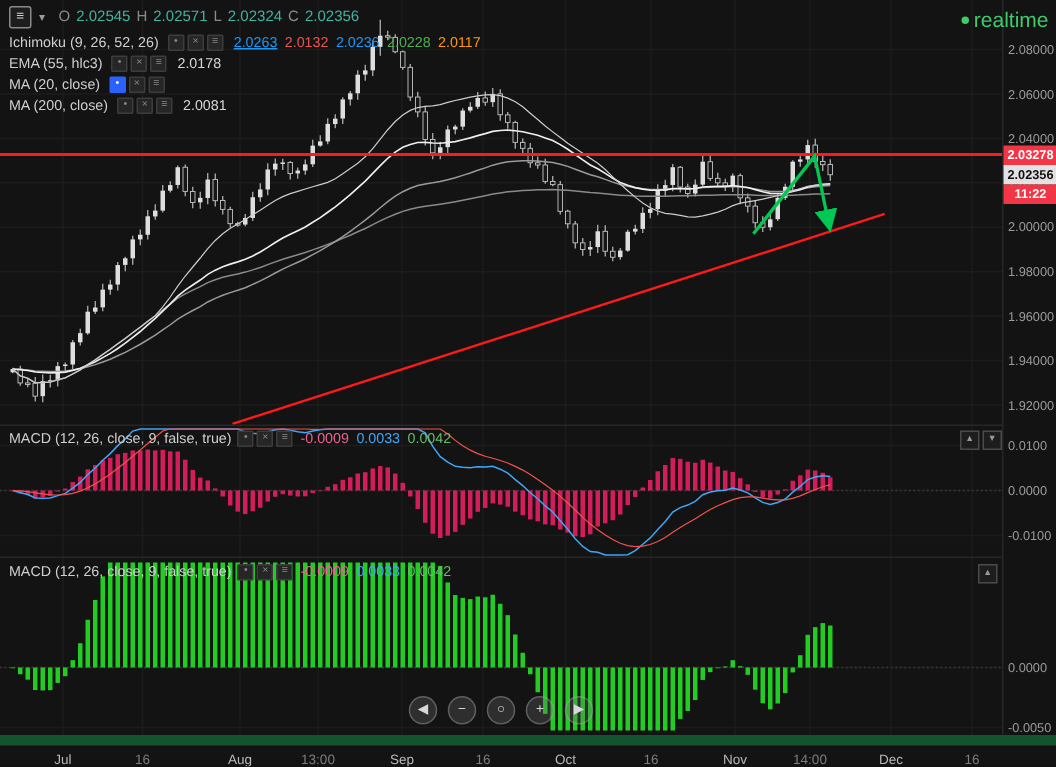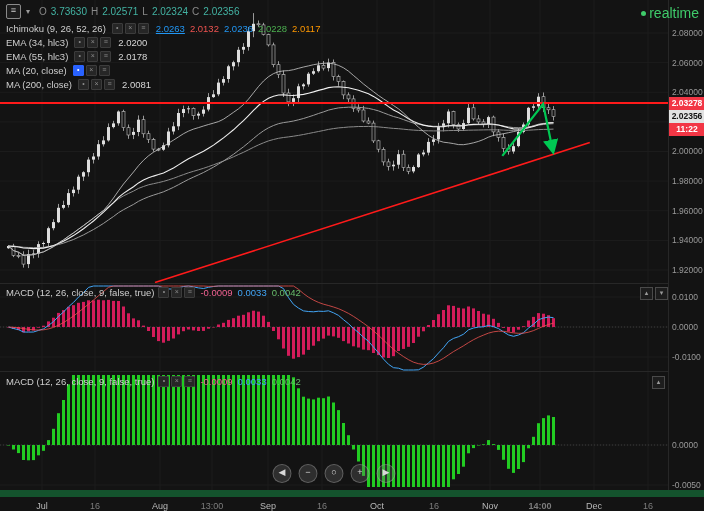--- a/index.html
+++ b/index.html
@@ -558,31 +558,31 @@
   <div id="time-axis">
       <div class="ttick major" style="left: 42px;">Jul</div>
       <div class="ttick" style="left: 95px;">16</div>
       <div class="ttick major" style="left: 160px;">Aug</div>
       <div class="ttick" style="left: 212px;">13:00</div>
       <div class="ttick major" style="left: 268px;">Sep</div>
       <div class="ttick" style="left: 322px;">16</div>
       <div class="ttick major" style="left: 377px;">Oct</div>
       <div class="ttick" style="left: 434px;">16</div>
       <div class="ttick major" style="left: 490px;">Nov</div>
-      <div class="ttick" style="left: 540px; font-weight: bold;">14:00</div>
+      <div class="ttick" style="left: 540px;">14:00</div>
       <div class="ttick major" style="left: 594px;">Dec</div>
       <div class="ttick" style="left: 648px;">16</div>
     </div>
 
   <div id="header">
     <span class="menu-box">≡</span>
     <span class="caret">▾</span>
     <span class="ohlc">
       <span class="k">O</span>
-      <span class="v">3.73630</span>
+      <span class="v">2.02545</span>
       <span class="k">H</span>
       <span class="v">2.02571</span>
       <span class="k">L</span>
       <span class="v">2.02324</span>
       <span class="k">C</span>
       <span class="v">2.02356</span>
     </span>
   </div>
 
   <div id="realtime">
@@ -597,31 +597,20 @@
           <span class="ibox">•</span>
           <span class="ibox">×</span>
           <span class="ibox">≡</span>
         </span>
       <span class="lvals">
           <span style="color: rgb(33, 150, 243); text-decoration: underline;">2.0263</span>
           <span style="color: rgb(239, 83, 80);">2.0132</span>
           <span style="color: rgb(33, 150, 243);">2.0236</span>
           <span style="color: rgb(76, 175, 80);">2.0228</span>
           <span style="color: rgb(255, 152, 0);">2.0117</span>
-        </span>
-    </div>
-    <div class="lrow">
-      <span class="llabel">EMA (34, hlc3)</span>
-      <span class="licons">
-          <span class="ibox">•</span>
-          <span class="ibox">×</span>
-          <span class="ibox">≡</span>
-        </span>
-      <span class="lvals">
-          <span style="color: rgb(214, 214, 214);">2.0200</span>
         </span>
     </div>
     <div class="lrow">
       <span class="llabel">EMA (55, hlc3)</span>
       <span class="licons">
           <span class="ibox">•</span>
           <span class="ibox">×</span>
           <span class="ibox">≡</span>
         </span>
       <span class="lvals">

